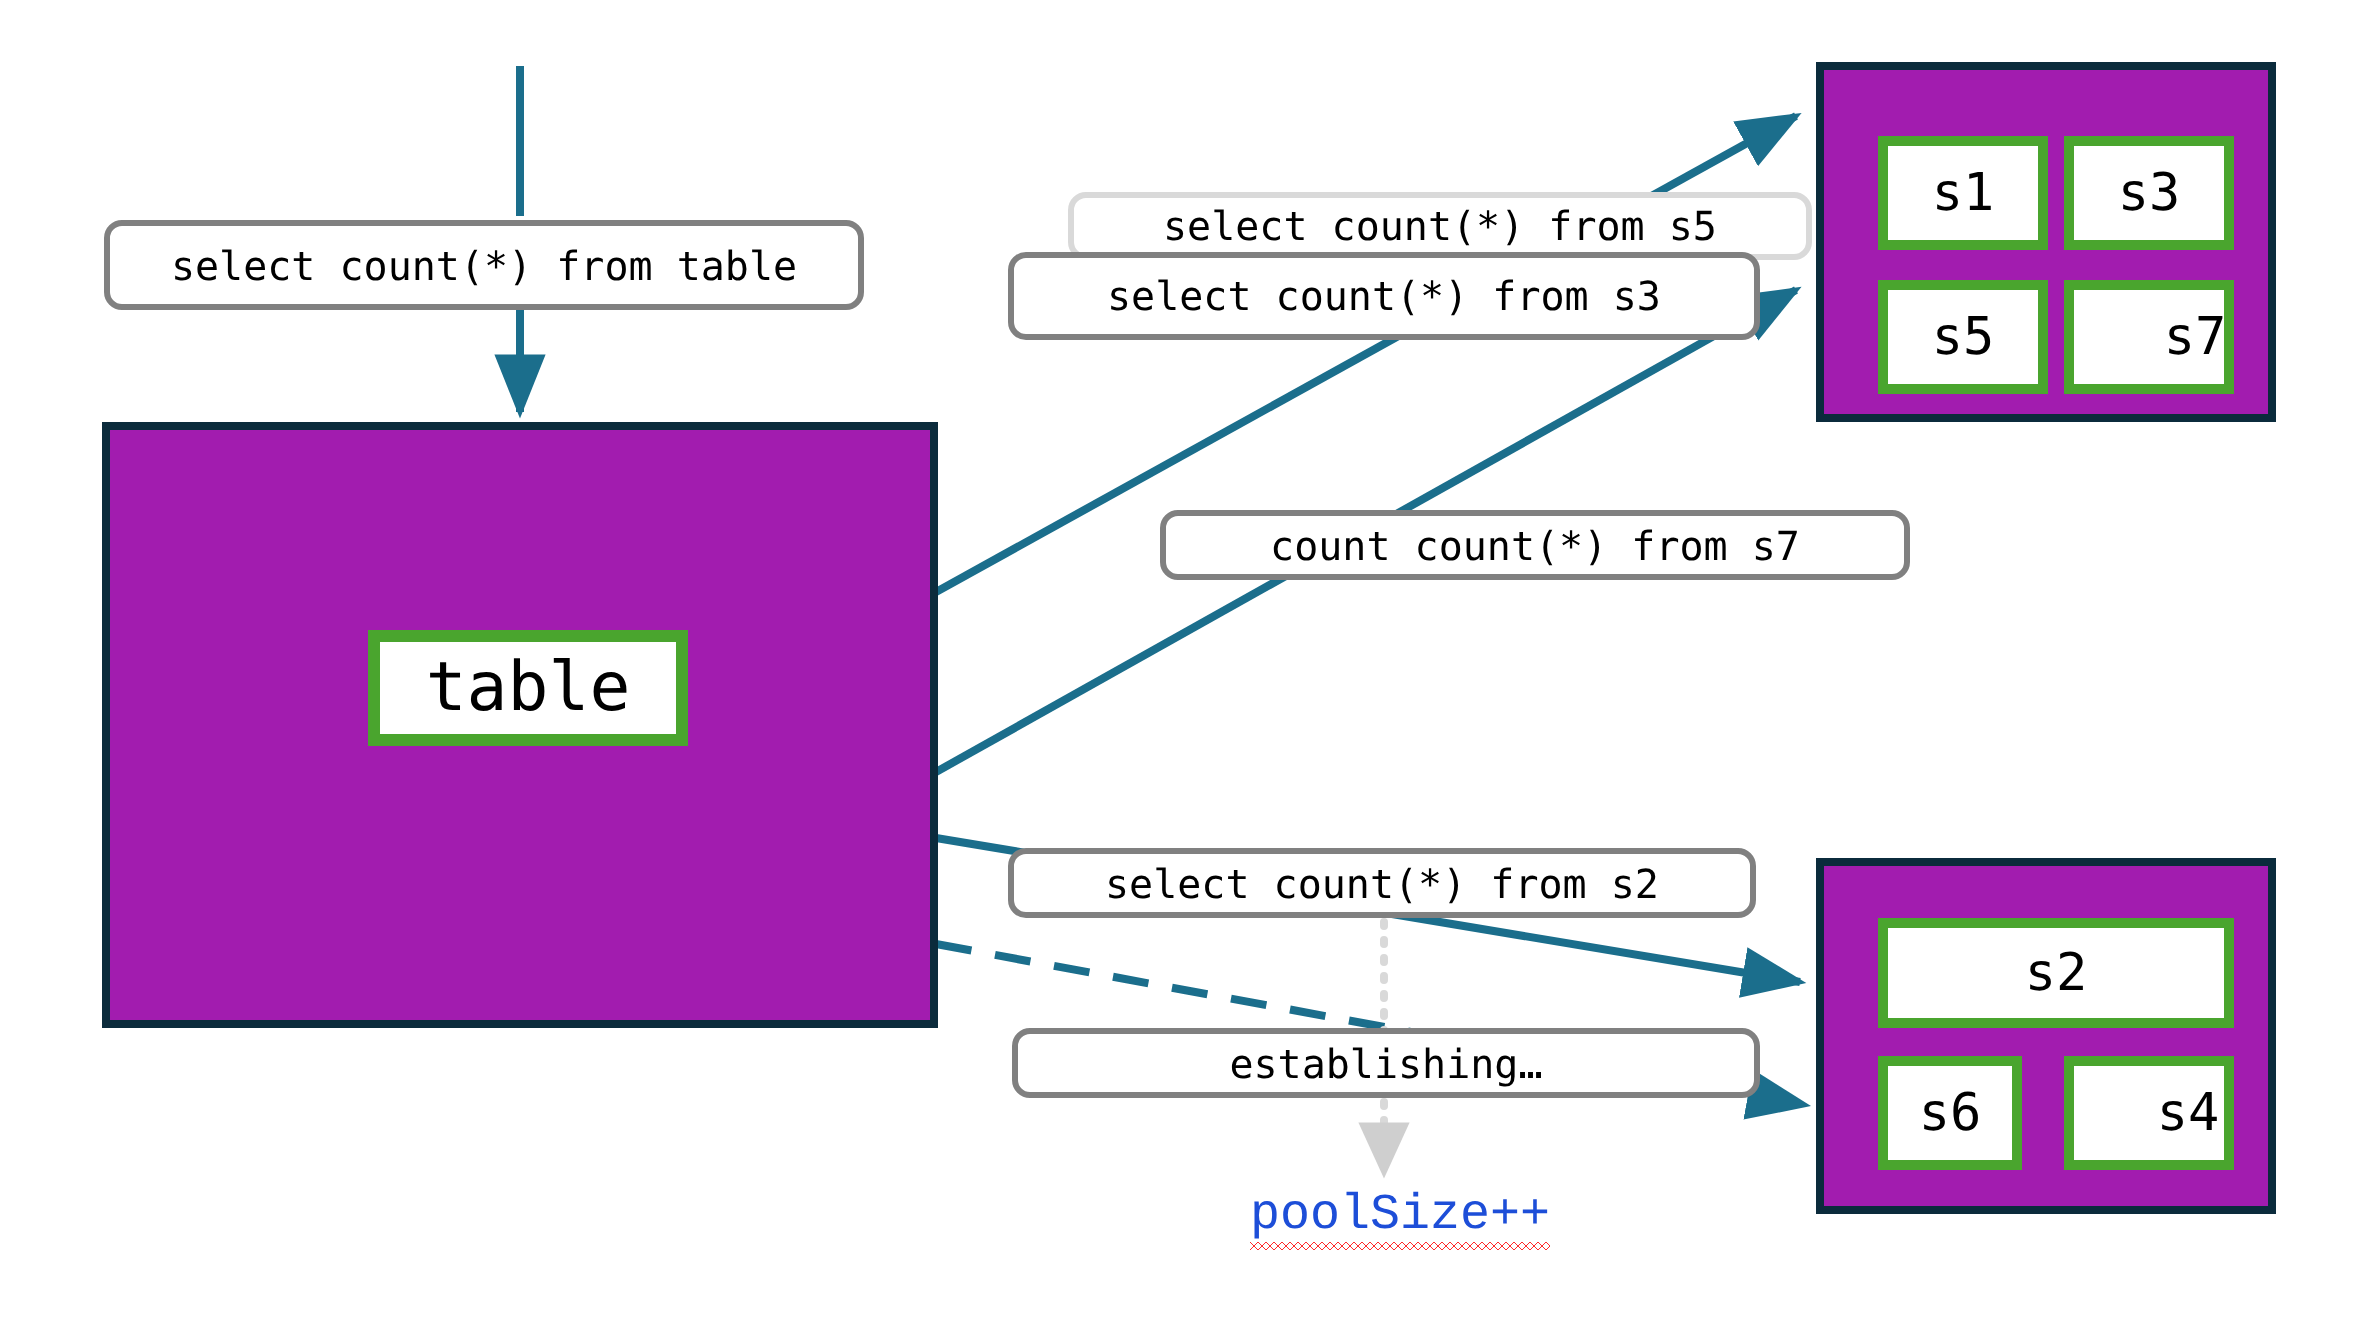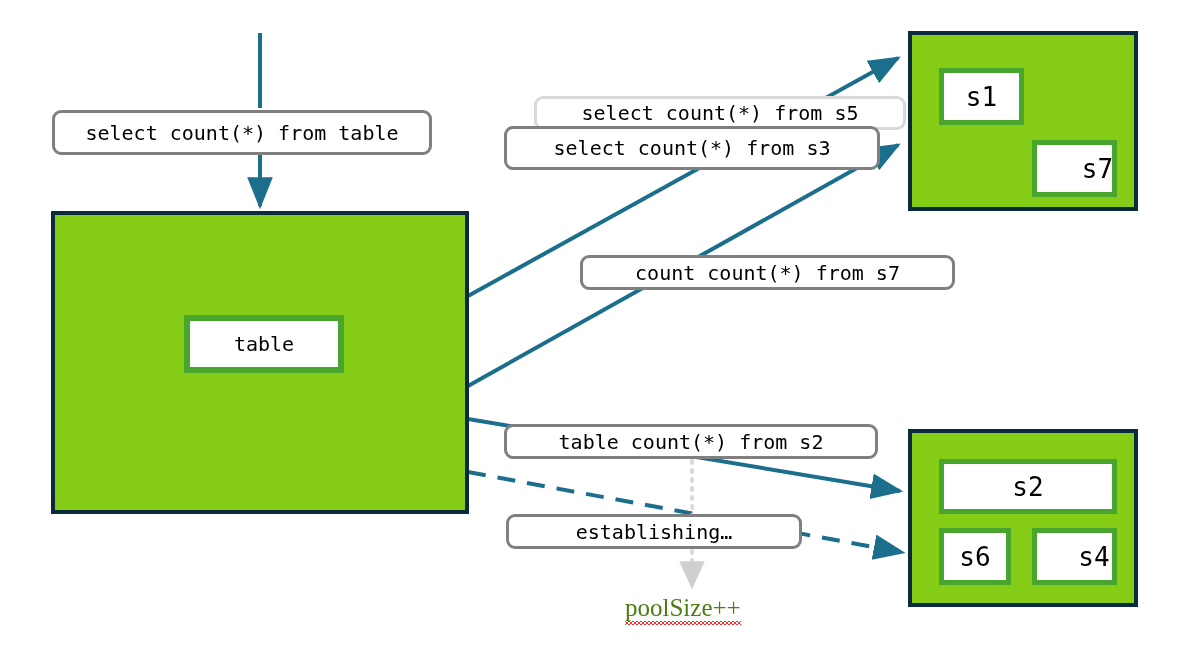--- a/index.html
+++ b/index.html
@@ -44,49 +44,49 @@
     white-space: nowrap;
   }
   .chip.ghost {
     border-color: #d9d9d9;
   }
 
   
   .teal-box {
     position: absolute;
     box-sizing: border-box;
-    background: #84cc16;
+    background: #a21caf;
     border: 4px solid #0b2b3c;
   }
 
   
   .node {
     position: absolute;
     box-sizing: border-box;
     background: #ffffff;
     border: 5px solid #4aa52e;
     display: flex;
     align-items: center;
     justify-content: center;
     color: #000000;
     font-family: "DejaVu Sans Mono", monospace;
     font-size: 26px;
     line-height: 1;
   }
   .node.big-label {
-    font-size: 20px;
+    font-size: 34px;
     border-width: 6px;
   }
 
   
   .annotation {
     position: absolute;
-    font-family: Liberation Serif, serif;
+    font-family: Liberation Mono, monospace;
     font-size: 25px;
-    color: #4d7c0f;
+    color: #1d4ed8;
     white-space: nowrap;
     line-height: 1;
   }
   .annotation .squiggle {
     position: relative;
     display: inline-block;
   }
   .annotation .squiggle::after {
     content: "";
     position: absolute;
@@ -139,20 +139,26 @@
   <div class="teal-box" style="left:51px; top:211px; width:418px; height:303px;">
     <div class="node big-label" style="left:129px; top:100px; width:160px; height:58px;">
       <span>table</span>
     </div>
   </div>
 
   <div class="teal-box" style="left:908px; top:31px; width:230px; height:180px;">
     <div class="node" style="left:27px; top:33px; width:85px; height:57px;">
       <span>s1</span>
     </div>
+    <div class="node" style="left:120px; top:33px; width:85px; height:57px;">
+      <span>s3</span>
+    </div>
+    <div class="node" style="left:27px; top:105px; width:85px; height:57px;">
+      <span>s5</span>
+    </div>
     <div class="node" style="left:120px; top:105px; width:85px; height:57px;padding-left:46px;">
       <span>s7</span>
     </div>
   </div>
 
   <div class="teal-box" style="left:908px; top:409px; width:230px; height:178px;margin-top:20px;">
     <div class="node" style="left:27px; top:26px; width:178px; height:55px;">
       <span>s2</span>
     </div>
     <div class="node" style="left:27px; top:95px; width:72px; height:57px;">
@@ -169,24 +175,24 @@
 
   <div class="chip" style="left:504px; top:126px; width:376px; height:44px; z-index:3;">
     <span>select count(*) from s3</span>
   </div>
 
   <div class="chip" style="left:580px; top:255px; width:375px; height:35px; z-index:3;">
     <span>count count(*) from s7</span>
   </div>
 
   <div class="chip" style="left:504px; top:424px; width:374px; height:35px; z-index:3;">
-    <span>table count(*) from s2</span>
+    <span>select count(*) from s2</span>
   </div>
 
-  <div class="chip" style="left:506px; top:514px; width:296px; height:35px; z-index:3;">
+  <div class="chip" style="left:506px; top:514px; width:374px; height:35px; z-index:3;">
     <span>establishing…</span>
   </div>
 
   <div class="annotation" style="left:625px; top:595px;">
     <span class="squiggle">poolSize++</span>
   </div>
 
 </div>
 
 </body></html>

